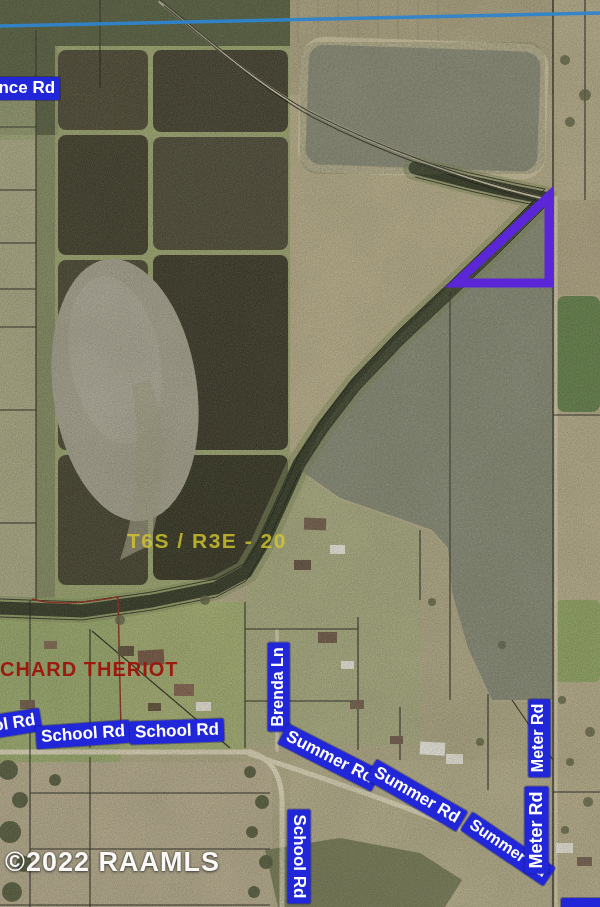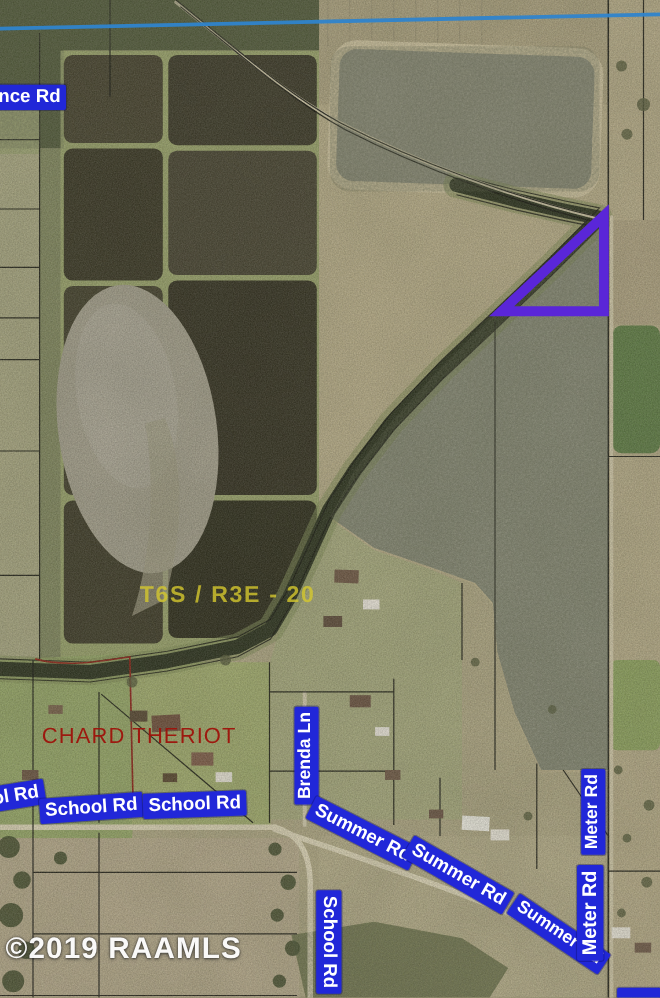--- a/index.html
+++ b/index.html
@@ -20,21 +20,21 @@
   }
   .road-label.small{font-size:16px;}
   .road-label.big{font-size:18px;}
   .map-text{position:absolute;white-space:nowrap;transform-origin:center center;}
   .section-label{
     color:var(--section_label_color,#d5c82e);
     font-weight:bold;font-size:21px;letter-spacing:1.5px;opacity:.8;
   }
   .owner-label{
     color:var(--owner_label_color,#9e130b);
-    font-weight:normal;font-size:20px;letter-spacing:1px;opacity:.95;padding-left:38px;
+    font-weight:bold;font-size:20px;letter-spacing:1px;opacity:.95;
   }
   .copyright{
     color:var(--copyright_color,#fff);
     font-weight:bold;font-size:27px;letter-spacing:1px;opacity:.95;
     text-shadow:0 1px 3px rgba(40,40,40,.85),0 0 2px rgba(0,0,0,.5);
   }
   .partial-label{
     position:absolute;background:var(--road_label_bg,#2127d8);
     border-radius:2px;box-shadow:0 0 0 1px rgba(10,10,90,.35);
   }
@@ -261,15 +261,15 @@
     <div class="road-label big" style="left:493px;top:818px;transform:rotate(-90deg);">Meter Rd</div>
 
     <div class="road-label" style="left:252px;top:845px;transform:rotate(90deg);">School Rd</div>
 
     <div class="partial-label" style="left:561px;top:898px;width:40px;height:10px;"></div>
 
     <div class="map-text section-label" style="left:127px;top:529px;">T6S / R3E - 20</div>
 
     <div class="map-text owner-label" style="left:0px;top:658px;">CHARD THERIOT</div>
 
-    <div class="map-text copyright" style="left:5px;top:847px;">©2019 RAAMLS</div>
+    <div class="map-text copyright" style="left:5px;top:847px;">©2022 RAAMLS</div>
   </div>
 </div>
 
 </body></html>

